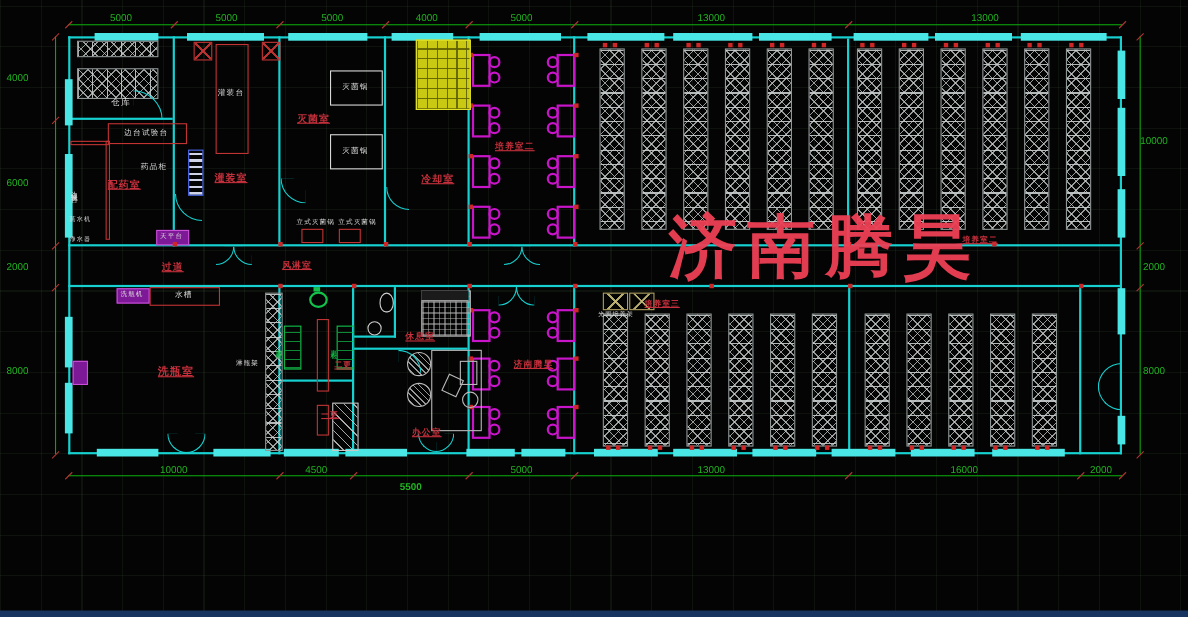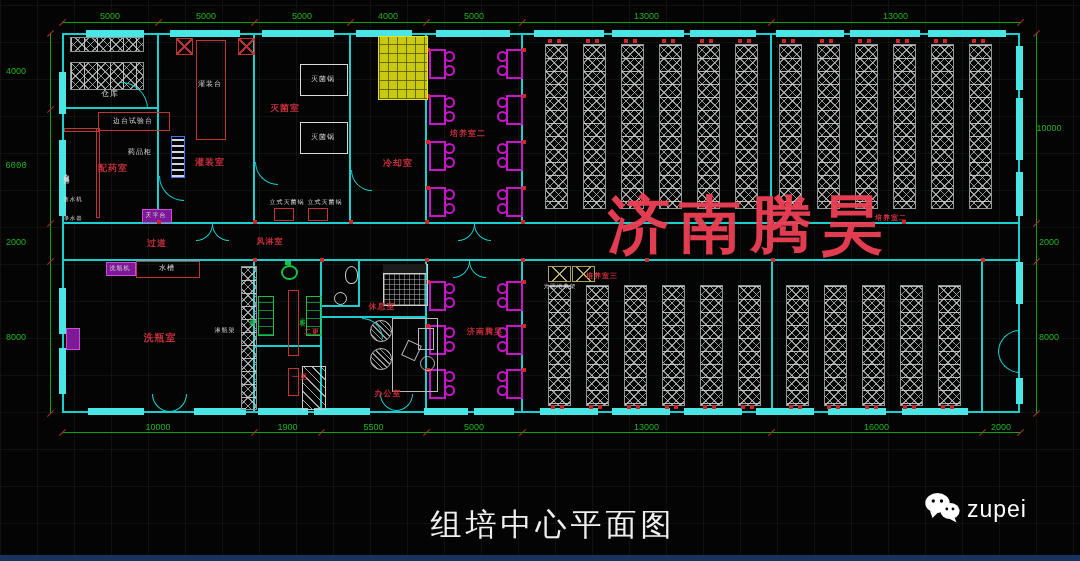--- a/index.html
+++ b/index.html
@@ -7,21 +7,21 @@
     font-family:"Liberation Sans",sans-serif;
     background-image:
       repeating-linear-gradient(0deg, rgba(70,95,70,.16) 0 1px, transparent 1px 37px),
       repeating-linear-gradient(90deg, rgba(70,95,70,.16) 0 1px, transparent 1px 37px);}
   .wall{position:absolute;background:#17d0d0;}
   .win{position:absolute;background:#4ae6e6;}
   .dimline{position:absolute;background:#0da30d;}
   .dimlbl{position:absolute;color:#21b321;font-size:9px;white-space:nowrap;transform:translate(-50%,-50%);}
   .tick{position:absolute;width:9px;height:1px;background:#b03434;transform:rotate(-45deg);}
   .lbl{position:absolute;white-space:nowrap;transform:translate(-50%,-50%);letter-spacing:1px;}
-  .red{color:#c5303c;font-weight:700;}
+  .red{color:#c5303c;font-weight:700;text-decoration:underline;}
   .white{color:#dcdcdc;}
   .greent{color:#14b545;}
   .vert{writing-mode:vertical-rl;}
   .vrack{position:absolute;border:1px solid #8f9696;
     background:
       repeating-linear-gradient(45deg, rgba(200,205,205,.75) 0 1px, transparent 1px 6px),
       repeating-linear-gradient(135deg, rgba(200,205,205,.75) 0 1px, transparent 1px 6px),
       repeating-linear-gradient(180deg, rgba(210,215,215,.85) 0 1px, transparent 1px 13px);}
   .hrack{position:absolute;border:1px solid #8f9696;
     background:
@@ -162,28 +162,28 @@
       <div class="tick" style="position: absolute; left: 1032px; top: 261px;"></div>
       <div class="tick" style="position: absolute; left: 1032px; top: 413px;"></div>
       <div class="dimlbl" style="position: absolute; left: 110px; top: 16px;">5000</div>
       <div class="dimlbl" style="position: absolute; left: 206px; top: 16px;">5000</div>
       <div class="dimlbl" style="position: absolute; left: 302px; top: 16px;">5000</div>
       <div class="dimlbl" style="position: absolute; left: 388px; top: 16px;">4000</div>
       <div class="dimlbl" style="position: absolute; left: 474px; top: 16px;">5000</div>
       <div class="dimlbl" style="position: absolute; left: 646.5px; top: 16px;">13000</div>
       <div class="dimlbl" style="position: absolute; left: 895.5px; top: 16px;">13000</div>
       <div class="dimlbl" style="position: absolute; left: 158px; top: 427px;">10000</div>
-      <div class="dimlbl" style="position: absolute; left: 287.5px; top: 427px;">1900</div>
-      <div class="dimlbl" style="position: absolute; left: 373.5px; top: 427px;">5500</div>
+      <div class="dimlbl" style="position: absolute; left: 287.5px; top: 427px;">4500</div>
+      <div class="dimlbl" style="position: absolute; left: 373.5px; top: 442px; font-weight: bold;">5500</div>
       <div class="dimlbl" style="position: absolute; left: 474px; top: 427px;">5000</div>
       <div class="dimlbl" style="position: absolute; left: 646.5px; top: 427px;">13000</div>
       <div class="dimlbl" style="position: absolute; left: 876.5px; top: 427px;">16000</div>
       <div class="dimlbl" style="position: absolute; left: 1001px; top: 427px;">2000</div>
       <div class="dimlbl" style="position: absolute; left: 16px; top: 71px;">4000</div>
-      <div class="dimlbl" style="position: absolute; left: 16px; top: 166px; font-family: Liberation Mono, monospace;">6000</div>
+      <div class="dimlbl" style="position: absolute; left: 16px; top: 166px;">6000</div>
       <div class="dimlbl" style="position: absolute; left: 16px; top: 242px;">2000</div>
       <div class="dimlbl" style="position: absolute; left: 16px; top: 337px;">8000</div>
       <div class="dimlbl" style="position: absolute; left: 1049px; top: 128px;">10000</div>
       <div class="dimlbl" style="position: absolute; left: 1049px; top: 242px;">2000</div>
       <div class="dimlbl" style="position: absolute; left: 1049px; top: 337px;">8000</div>
       <div class="vrack" style="position: absolute; left: 545px; top: 44px; width: 21px; height: 163px;"></div>
       <div class="dot" style="position: absolute; left: 548px; top: 39px;"></div>
       <div class="dot" style="position: absolute; left: 557px; top: 39px;"></div>
       <div class="vrack" style="position: absolute; left: 583px; top: 44px; width: 21px; height: 163px;"></div>
       <div class="dot" style="position: absolute; left: 586px; top: 39px;"></div>
@@ -434,32 +434,16 @@
       <div class="lbl red" style="position: absolute; left: 388px; top: 393px; font-size: 8px;">办公室</div>
       <div class="lbl red" style="position: absolute; left: 468px; top: 133px; font-size: 8px;">培养室二</div>
       <div class="lbl red" style="position: absolute; left: 485px; top: 331px; font-size: 8px;">济南腾昊</div>
       <div class="lbl red" style="position: absolute; left: 891px; top: 218px; font-size: 7px;">培养室二</div>
       <div class="lbl red" style="position: absolute; left: 602px; top: 276px; font-size: 7px;">培养室三</div>
       <div class="lbl white" style="position: absolute; left: 560px; top: 286px; font-size: 5.5px;">光照培养架</div>
     </div>
 
   <div id="watermark">济南腾昊</div>
 
-  <div id="plan-title">组培中心平面图</div>
-
-  <div id="brand">
-    <span>
-      <svg width="36" height="31" viewBox="0 0 36 31">
-        <ellipse cx="13.5" cy="11" rx="12.2" ry="10" fill="#ffffff"></ellipse>
-        <polygon points="6,19 8.5,26 14,20.5" fill="#ffffff"></polygon>
-        <circle cx="9.3" cy="9" r="1.7" fill="#030403"></circle>
-        <circle cx="17.5" cy="9" r="1.7" fill="#030403"></circle>
-        <ellipse cx="26" cy="19" rx="9.6" ry="8" fill="#ffffff"></ellipse>
-        <polygon points="30.5,25.5 32.5,30.5 25,26.5" fill="#ffffff"></polygon>
-        <circle cx="22.8" cy="17" r="1.4" fill="#030403"></circle>
-        <circle cx="29" cy="17" r="1.4" fill="#030403"></circle>
-      </svg>
-    </span>
-    <span class="bname">zupei</span>
-  </div>
+
 
   <div id="bottombar"></div>
 </div>
 
 </body></html>

